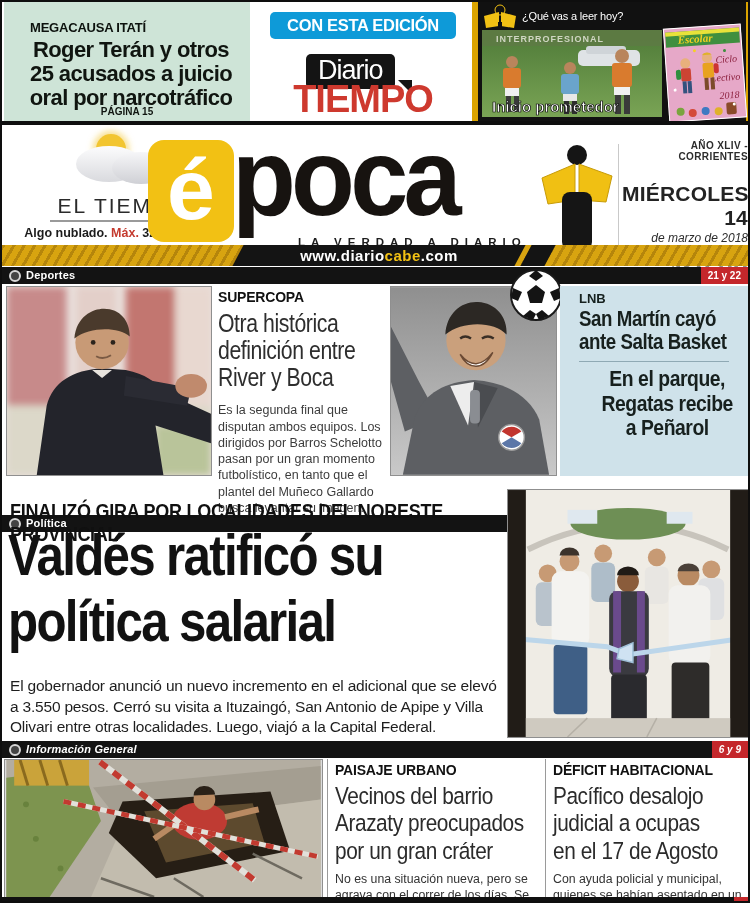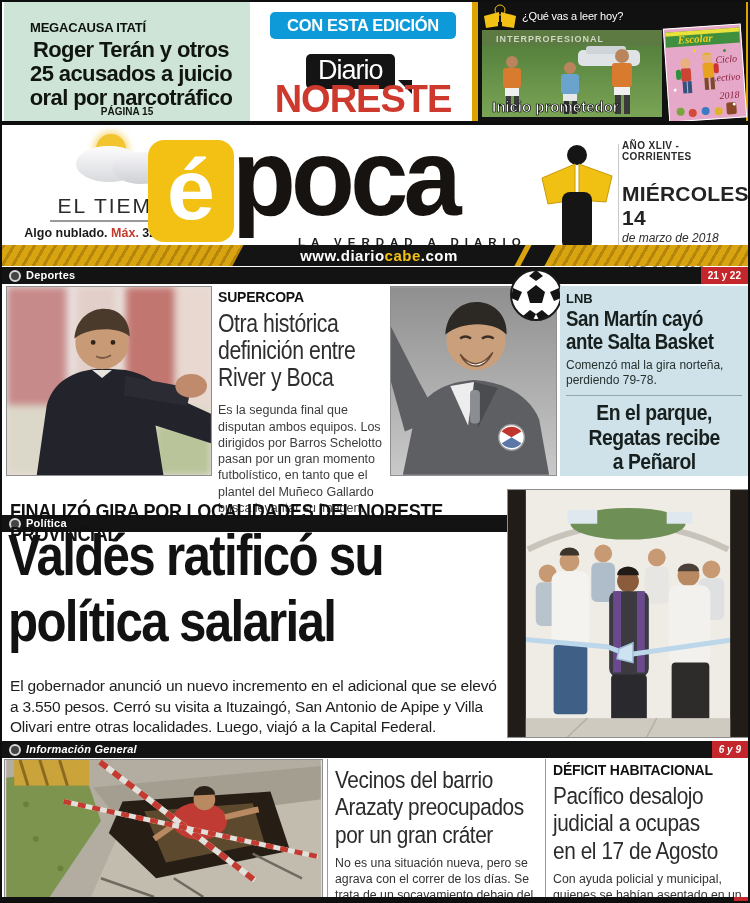--- a/index.html
+++ b/index.html
@@ -46,21 +46,21 @@
   .w-small b{color:#222;}
 
   .logo{left:146px;top:134px;width:470px;height:118px;}
   .logo-e{left:0;top:4px;width:86px;height:102px;background:#f2c114;border-radius:16px;
           color:#fff;font-weight:bold;font-size:86px;text-align:center;line-height:98px;}
   .logo-rest{left:84px;top:-20px;font-weight:bold;font-size:110px;letter-spacing:-5px;color:#171310;
              transform:scaleX(.95);transform-origin:left top;line-height:1.1;}
   .logo-tag{left:150px;top:100px;font-weight:bold;font-size:11.5px;letter-spacing:6px;color:#1d1d1d;}
   .mascot{left:538px;top:140px;width:74px;height:118px;}
   .date-sep{left:616px;top:142px;width:1px;height:112px;background:#c9c9c9;}
-  .dateblock{left:620px;top:138px;width:126px;text-align:left;color:#2c2c2c;}
+  .dateblock{left:620px;top:138px;width:126px;text-align:right;color:#2c2c2c;}
   .d-anio{font-weight:bold;font-size:10px;letter-spacing:.4px;}
   .d-day{font-weight:bold;font-size:21px;letter-spacing:.2px;margin-top:20px;color:#232323;}
   .d-date{font-style:italic;font-size:12px;margin-top:1px;}
   .d-price{font-weight:bold;font-size:27px;color:#8f8f8f;margin-top:4px;}
   .d-hr{width:86px;height:1px;background:#9a9a9a;margin:7px auto 5px;}
   .d-ed{font-style:italic;font-weight:bold;font-size:11px;}
   .d-pg{font-style:italic;font-size:11px;margin-top:1px;}
 
   
   .strip{left:0;right:0;top:243px;height:21px;background:#d8a410;
@@ -82,21 +82,21 @@
   
   .ph{border:1px solid #8f8f8f;box-sizing:border-box;background:#ddd;}
   .ph-schelotto{left:4px;top:284px;width:206px;height:190px;}
   .col-super{left:216px;top:287px;width:168px;}
   .kicker{font-weight:bold;font-size:14px;color:#111;letter-spacing:-.2px;}
   .super-head{width:200px;transform:scaleX(.85);font-size:25px;color:#2e2e2e;line-height:1.07;
               letter-spacing:-.5px;margin-top:5px;}
   .super-body{width:172px;font-size:12.5px;color:#3c3c3c;line-height:1.3;margin-top:12px;}
   .ph-gallardo{left:388px;top:284px;width:167px;height:190px;}
   .ball{left:507px;top:266px;width:54px;height:54px;}
-  .lnb{left:558px;top:284px;width:188px;height:190px;background:#cfe2ea;box-sizing:border-box;padding:5px 6px;}
+  .lnb{left:558px;top:284px;width:188px;height:190px;background:#cfe2ea;box-sizing:border-box;padding:5px 19px;}
   .lnb-kicker{font-weight:bold;font-size:13px;color:#16211f;}
   .lnb-head{width:200px;transform:scaleX(.87);transform-origin:left top;font-weight:bold;font-size:21.5px;
             color:#17201e;line-height:1.08;letter-spacing:-.5px;margin-top:2px;}
   .lnb-body{font-size:12px;color:#26302e;line-height:1.25;margin-top:4px;}
   .lnb-div{height:1px;background:#8fa9b4;margin:7px 0 5px;}
   .lnb-head2{width:196px;transform:scaleX(.9);transform-origin:left top;font-weight:bold;font-size:21.5px;
              color:#17201e;line-height:1.12;letter-spacing:-.5px;text-align:center;}
 
   
   .pol-kicker{left:8px;top:498px;width:600px;transform:scaleX(.9);font-weight:bold;font-size:20px;
@@ -131,21 +131,21 @@
     <div class="abs mega-head pre">Roger Terán y otros
 25 acusados a juicio
 oral por narcotráfico</div>
     <div class="abs mega-page">PÁGINA 15</div>
   </div>
 
   <div class="abs popularbox">
     <div class="abs pop-banner">CON ESTA EDICIÓN</div>
     <div class="abs pop-diario">Diario</div>
     <div class="abs pop-tail"></div>
-    <div class="abs pop-popular">NORESTE</div>
+    <div class="abs pop-popular">TIEMPO</div>
   </div>
 
   <div class="abs promo">
     <svg class="abs" style="left:4px;top:2px" width="36" height="26" viewBox="0 0 36 26">
       <circle cx="18" cy="6" r="5" fill="#111" stroke="#f2c114" stroke-width="1"></circle>
       <polygon points="2,12 17,8 17,22 4,24" fill="#f2c114"></polygon>
       <polygon points="34,12 19,8 19,22 32,24" fill="#f2c114"></polygon>
       <rect x="16" y="18" width="4" height="8" fill="#111"></rect>
     </svg>
     <div class="abs promo-q">¿Qué vas a leer hoy?</div>
@@ -326,21 +326,20 @@
     <polygon points="50,20 52,30 45,33 41,24" fill="#141414"></polygon>
     <polygon points="4,20 13,24 9,33 2,30" fill="#141414"></polygon>
     <polygon points="14,48 21,42 27,46 24,52" fill="#141414"></polygon>
     <polygon points="40,48 33,42 27,46 30,52" fill="#141414"></polygon>
   </svg>
 
   <div class="abs lnb">
     <div class="lnb-kicker">LNB</div>
     <div class="lnb-head pre">San Martín cayó
 ante Salta Basket</div>
-    <div class="lnb-body">Comenzó mal la gira norteña, perdiendo 79-78.</div>
     <div class="lnb-div"></div>
     <div class="lnb-head2 pre">En el parque,
 Regatas recibe
 a Peñarol</div>
   </div>
 
   <div class="abs secbar bar-pol">
     <div class="abs sec-bullet"></div>
     <div class="abs sec-label">Política</div>
     <div class="abs sec-badge">3</div>
@@ -420,20 +419,21 @@
       <line x1="95" y1="2" x2="252" y2="122" stroke="#e2e0da" stroke-width="6"></line>
       <line x1="95" y1="2" x2="252" y2="122" stroke="#c23a30" stroke-width="6" stroke-dasharray="9 8"></line>
       <line x1="58" y1="42" x2="316" y2="98" stroke="#e2e0da" stroke-width="5"></line>
       <line x1="58" y1="42" x2="316" y2="98" stroke="#c23a30" stroke-width="5" stroke-dasharray="8 7"></line>
     </g>
   </svg>
   <div class="abs v1"></div>
   <div class="abs v2"></div>
 
   <div class="abs col-paisaje">
+    <div class="kicker">PAISAJE URBANO</div>
     <div class="info-head pre cx">Vecinos del barrio
 Arazaty preocupados
 por un gran cráter</div>
     <div class="info-body">No es una situación nueva, pero se agrava con el correr de los días. Se trata de un socavamiento debajo del pavimento en el que cabe una persona.</div>
   </div>
 
   <div class="abs col-deficit">
     <div class="kicker">DÉFICIT HABITACIONAL</div>
     <div class="info-head pre cx">Pacífico desalojo
 judicial a ocupas

